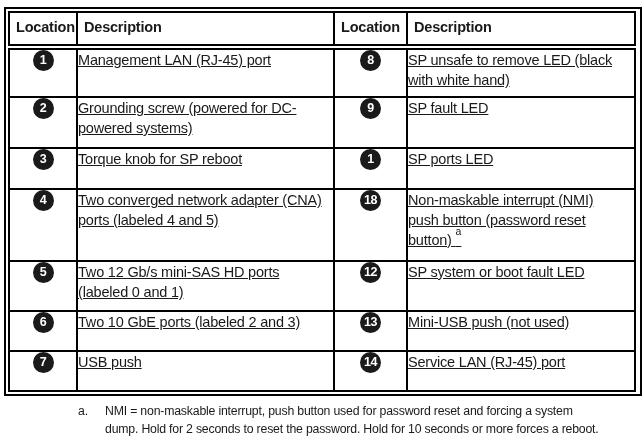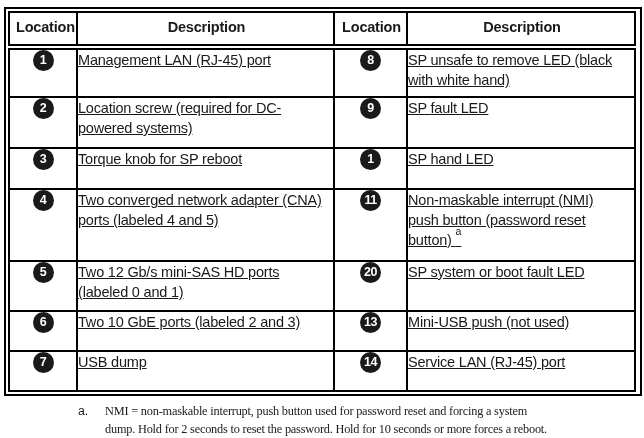--- a/index.html
+++ b/index.html
@@ -39,21 +39,21 @@
   table.ports th, table.ports td {
     border: 2px solid #000000;
     vertical-align: top;
     padding: 0;
     overflow: hidden;
   }
   
   table.ports thead th { border-bottom: 6px double #000000; }
 
   table.ports th {
-    text-align: center;
+    text-align: left;
     font-weight: bold;
     font-size: 14.5px;
     letter-spacing: -0.2px;
     padding: 6px 4px 5px 6px;
     height: 20px;
   }
   td.desc {
     font-size: 14.5px;
     line-height: 20px;
     letter-spacing: -0.2px;
@@ -106,21 +106,20 @@
     letter-spacing: -0.2px;
     color: #1a1a1a;
   }
   .fn-marker {
     flex: 0 0 27px;
     width: 27px;
   }
   .fn-text {
     flex: 1 1 auto;
     white-space: pre-line;
-    font-family: Liberation Serif, serif;
   }
 </style>
 </head>
 <body>
 
 <div class="page">
   <div class="table-frame">
     <table class="ports">
       <colgroup>
         <col class="c-loc-l">
@@ -139,56 +138,56 @@
       <tbody>
         <tr class="rh1">
           <td class="loc"><span class="callout">1</span></td>
           <td class="desc">Management LAN (RJ-45) port</td>
           <td class="loc"><span class="callout">8</span></td>
           <td class="desc">SP unsafe to remove LED (black
 with white hand)</td>
         </tr>
         <tr class="rh2">
           <td class="loc"><span class="callout">2</span></td>
-          <td class="desc">Location screw (required for DC-
+          <td class="desc">Grounding screw (powered for DC-
 powered systems)</td>
           <td class="loc"><span class="callout">9</span></td>
           <td class="desc">SP fault LED</td>
         </tr>
         <tr class="rh3">
           <td class="loc"><span class="callout">3</span></td>
           <td class="desc">Torque knob for SP reboot</td>
           <td class="loc"><span class="callout">1</span></td>
-          <td class="desc">SP hand LED</td>
+          <td class="desc">SP ports LED</td>
         </tr>
         <tr class="rh4">
           <td class="loc"><span class="callout">4</span></td>
           <td class="desc">Two converged network adapter (CNA)
 ports (labeled 4 and 5)</td>
-          <td class="loc"><span class="callout">11</span></td>
+          <td class="loc"><span class="callout">18</span></td>
           <td class="desc"><span class="desc-text">Non-maskable interrupt (NMI)
 push button (password reset
 button) </span><sup class="fn-ref">a</sup></td>
         </tr>
         <tr class="rh5">
           <td class="loc"><span class="callout">5</span></td>
           <td class="desc">Two 12 Gb/s mini-SAS HD ports
 (labeled 0 and 1)</td>
-          <td class="loc"><span class="callout">20</span></td>
+          <td class="loc"><span class="callout">12</span></td>
           <td class="desc">SP system or boot fault LED</td>
         </tr>
         <tr class="rh6">
           <td class="loc"><span class="callout">6</span></td>
           <td class="desc">Two 10 GbE ports (labeled 2 and 3)</td>
           <td class="loc"><span class="callout">13</span></td>
           <td class="desc">Mini-USB push (not used)</td>
         </tr>
         <tr class="rh7">
           <td class="loc"><span class="callout">7</span></td>
-          <td class="desc">USB dump</td>
+          <td class="desc">USB push</td>
           <td class="loc"><span class="callout">14</span></td>
           <td class="desc">Service LAN (RJ-45) port</td>
         </tr>
       </tbody>
     </table>
   </div>
 
   <div class="footnote">
     <span class="fn-marker">a.</span>
     <span class="fn-text">NMI = non-maskable interrupt, push button used for password reset and forcing a system

